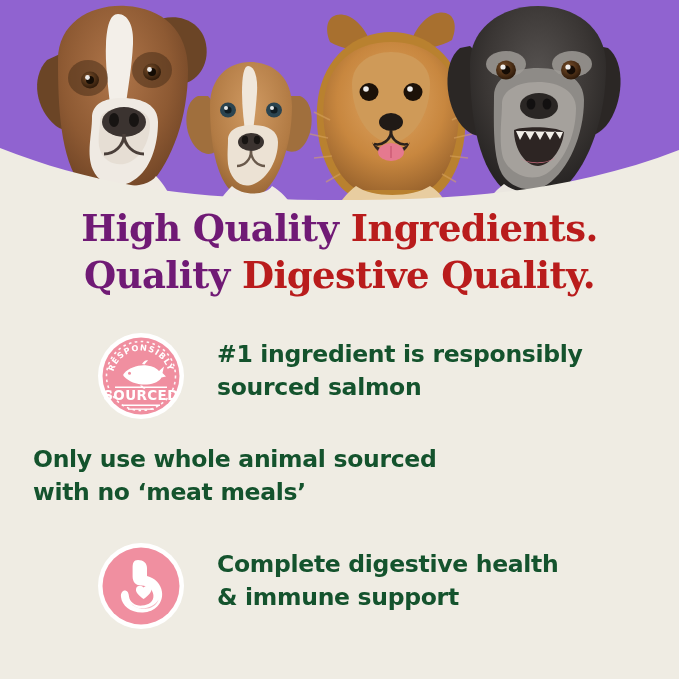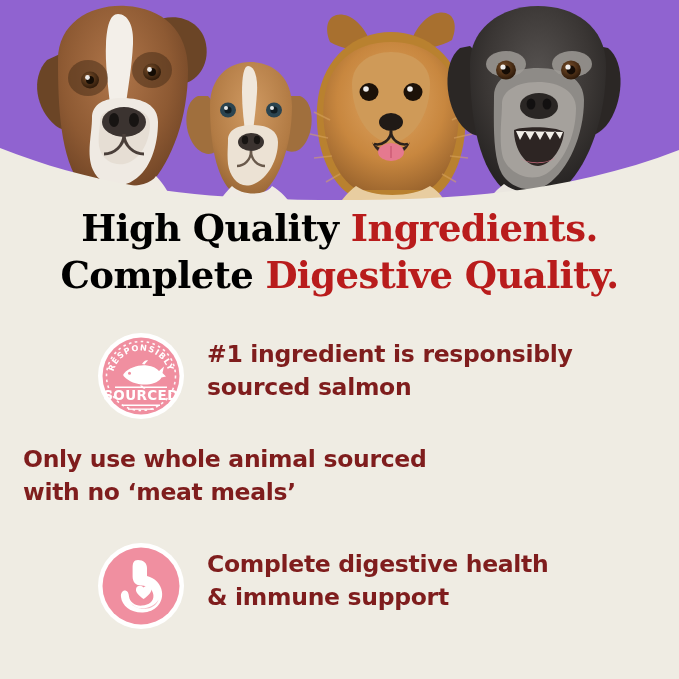--- a/index.html
+++ b/index.html
@@ -57,21 +57,21 @@
     left: 0;
     top: 205px;
     width: 679px;
     text-align: center;
     font-family: "DejaVu Serif", "Liberation Serif", serif;
     font-weight: bold;
     font-size: 37px;
     line-height: 47px;
     letter-spacing: -0.6px;
   }
-  .hl-orange { color: #000000; }
+  .hl-orange { color: #701a75; }
   .hl-purple { color: #b91c1c; text-align: center; }
 
   
   .features {
     position: absolute;
     left: 0;
     top: 333px;
     width: 679px;
   }
   .feature-row {
@@ -81,23 +81,23 @@
     height: 105px;
   }
   .feature-icon {
     position: relative;
     width: 86px;
     height: 86px;
     margin-left: 98px;
     flex: 0 0 86px;
   }
   .feature-text {
-    margin-left: 23px;
+    margin-left: 33px;
     padding-top: 5px;
-    color: #7f1d1d;
+    color: #14532d;
     font-family: "DejaVu Sans", "Liberation Sans", sans-serif;
     font-weight: bold;
     font-size: 23.5px;
     line-height: 33px;
     letter-spacing: -0.3px;
     white-space: pre-line;
   }
 </style>
 </head>
 <body>
@@ -253,21 +253,21 @@
       </g>
     </svg>
 
     <svg class="hero-curve" viewBox="0 0 679 200" preserveAspectRatio="none">
       <path d="M0,148 C120,196 240,200 339.5,200 C440,200 560,196 679,150 L679,200 L0,200 Z" fill="#efece3"></path>
     </svg>
   </div>
 
   <div class="headline">
     <div><span class="hl-orange">High Quality </span><span class="hl-purple">Ingredients.</span></div>
-    <div><span class="hl-orange">Complete </span><span class="hl-purple">Digestive Quality.</span></div>
+    <div><span class="hl-orange">Quality </span><span class="hl-purple">Digestive Quality.</span></div>
   </div>
 
   <div class="features">
 
     <div class="feature-row">
       <div class="feature-icon">
         <svg viewBox="0 0 86 86" width="86" height="86">
           <circle cx="43" cy="43" r="43" fill="#ffffff"></circle>
           <circle cx="43" cy="43" r="38.5" fill="#f08fa0"></circle>
           <circle cx="43" cy="43" r="34.5" fill="none" stroke="#ffffff" stroke-width="1.6" stroke-dasharray="2.6 3.4" opacity="0.92"></circle>

